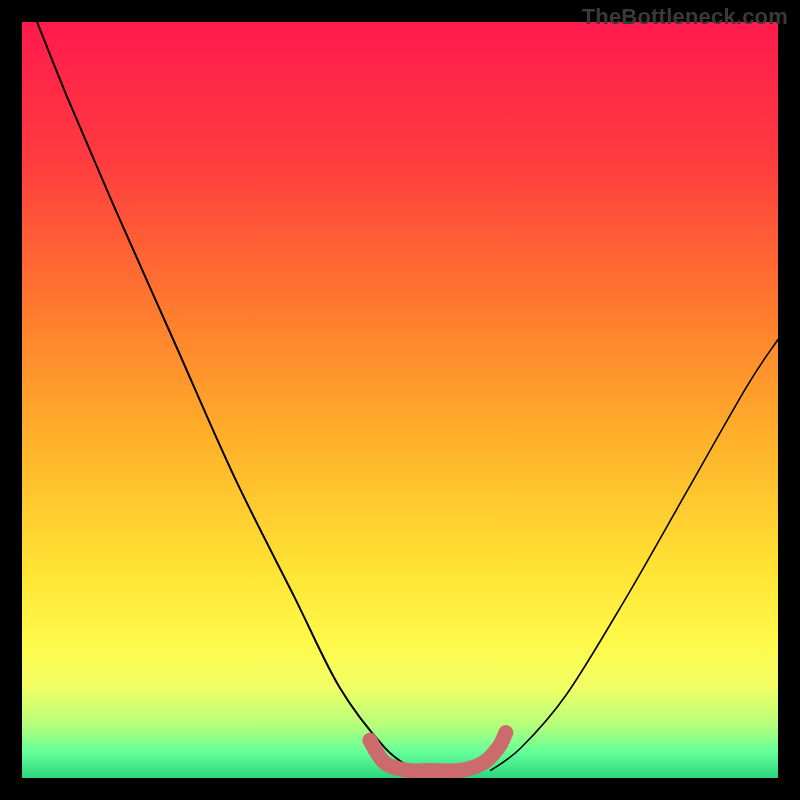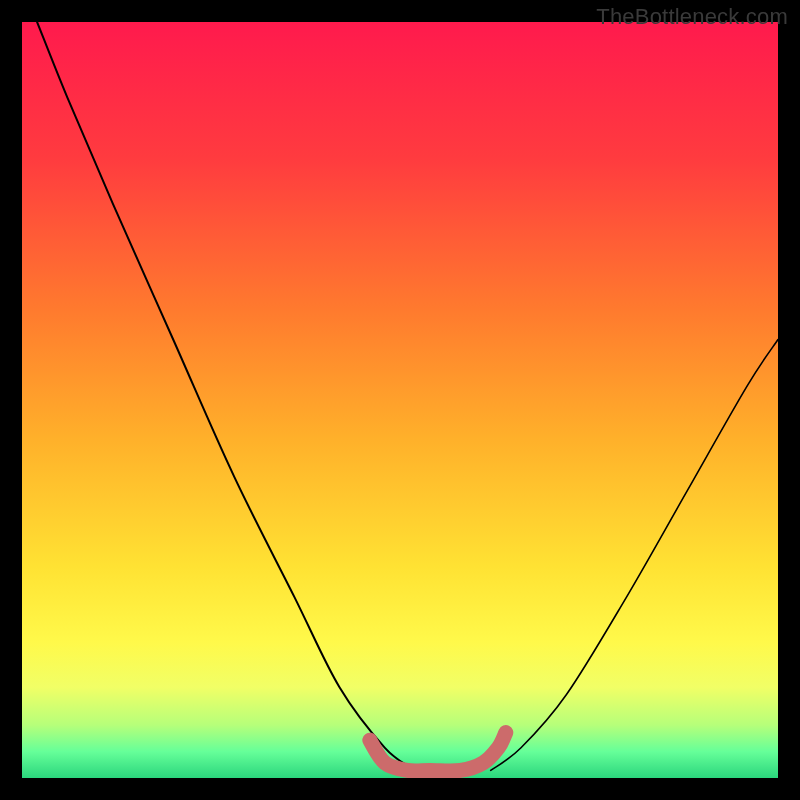--- a/index.html
+++ b/index.html
@@ -22,21 +22,21 @@
   .bg-gradient {
     position: absolute;
     left: 0; top: 0; right: 0; bottom: 0;
   }
   .watermark {
     position: absolute;
     top: 4px;
     right: 12px;
     color: #3a3a3a;
     font-size: 22px;
-    font-weight: 400;
+    font-weight: 700;
     letter-spacing: 0.2px;
     user-select: none;
   }
   svg.overlay {
     position: absolute;
     left: 0; top: 0;
     width: 756px;
     height: 756px;
   }
 </style>

